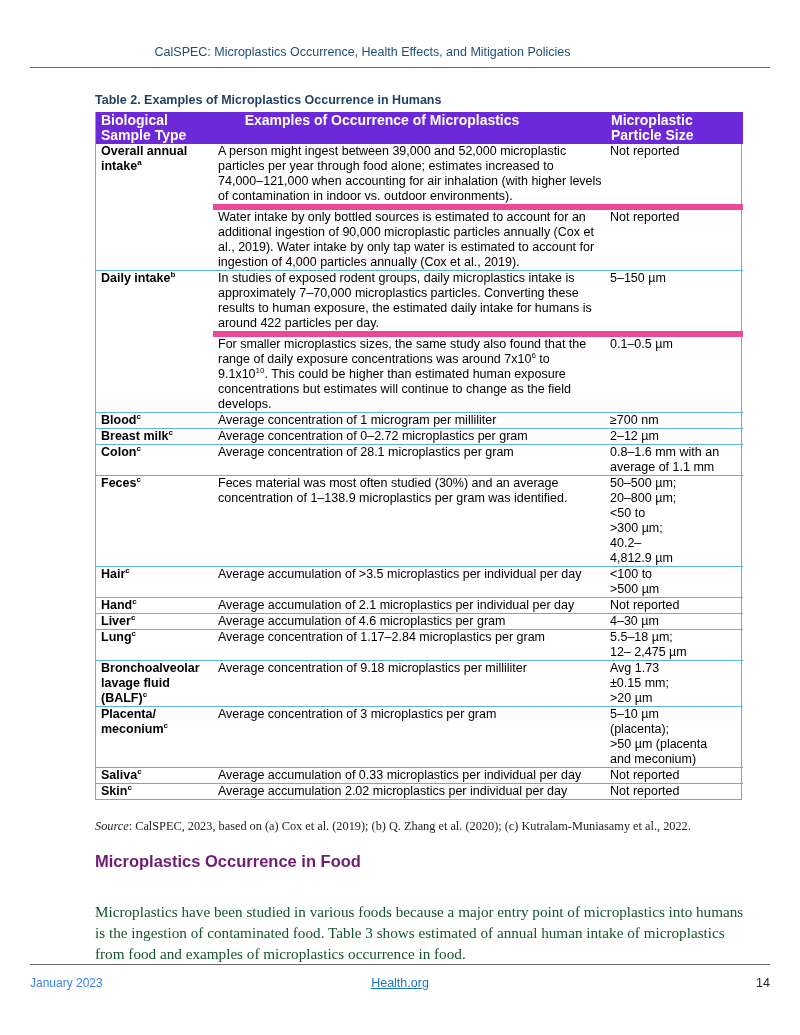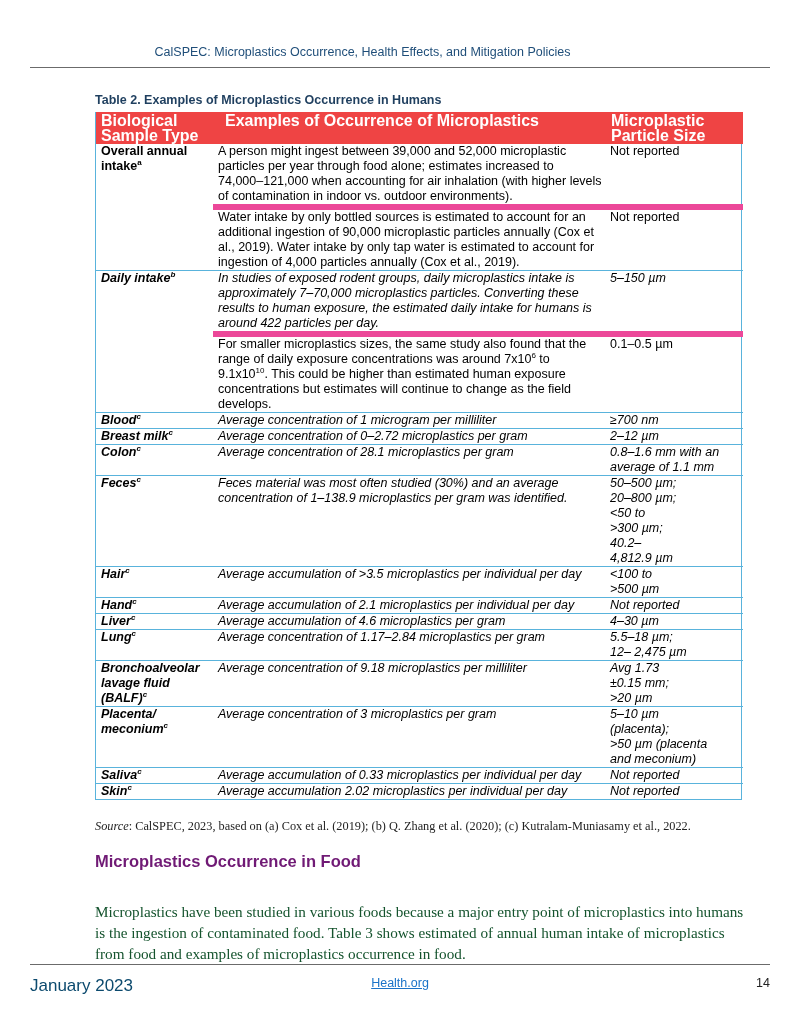--- a/index.html
+++ b/index.html
@@ -23,31 +23,31 @@
 
     .tbl-wrap {
       position: absolute; top: 112px; left: 95px; width: 647px;
       border: 1px solid #59b3dc; border-top: none;
     }
     table { border-collapse: collapse; width: 100%; table-layout: fixed; font-size: 12.5px; line-height: 15px; }
     col.c1 { width: 117px; }
     col.c2 { width: 393px; }
     col.c3 { width: 137px; }
     thead th {
-      background: #ef4444; color: #ffffff; font-weight: bold; font-size: 16px;
+      background: #6d28d9; color: #ffffff; font-weight: bold; font-size: 14px;
       padding: 1px 5px 1px 5px; vertical-align: top; line-height: 15px; height: 31px;
     }
     thead th.h1 { text-align: left; }
     thead th.h2 { text-align: center; padding-right: 60px; }
     thead th.h3 { text-align: left; }
     tbody td { vertical-align: top; padding: 0 4px 0 5px; }
     tbody td.lbl { font-weight: bold; }
     tbody td.ex { padding-left: 5px; }
     tbody td.sz { padding-left: 4px; }
-    tr.rowline td { border-top: 1px solid #59b3dc; font-style: italic; }
+    tr.rowline td { border-top: 1px solid #59b3dc; }
     tr.subline td.ex, tr.subline td.sz { border-top: 6px solid #ec4899; }
     sup { font-size: 8px; line-height: 0; vertical-align: 5px; }
 
     .source-note {
       position: absolute; top: 819px; left: 95px; width: 660px;
       font-family: "Liberation Serif", serif; font-size: 12.3px; color: #222;
     }
     .source-note .src-label { font-style: italic; }
 
     .section-heading {
@@ -56,21 +56,21 @@
     }
     .body-para {
       position: absolute; top: 885px; left: 95px; width: 660px;
       font-family: "Liberation Serif", serif; font-size: 15.2px; line-height: 21px; color: #14532d; margin-top: 16px;
     }
 
     .foot-rule {
       position: absolute; top: 964px; left: 30px; width: 740px; height: 1px; background: #6b6b6b;
     }
     .foot-date {
-      position: absolute; top: 976px; left: 30px; font-size: 17px; color: #0c4a6e; text-align: center;
+      position: absolute; top: 976px; left: 30px; font-size: 12px; color: #3b82f6; text-align: center;
     }
     .foot-link {
       position: absolute; top: 976px; left: 0; width: 800px; text-align: center;
       font-size: 12.5px;
     }
     .foot-link a { color: #1a73c8; text-decoration: underline; }
     .foot-page {
       position: absolute; top: 976px; right: 30px; font-size: 12.5px; color: #222;
     }
   </style>

